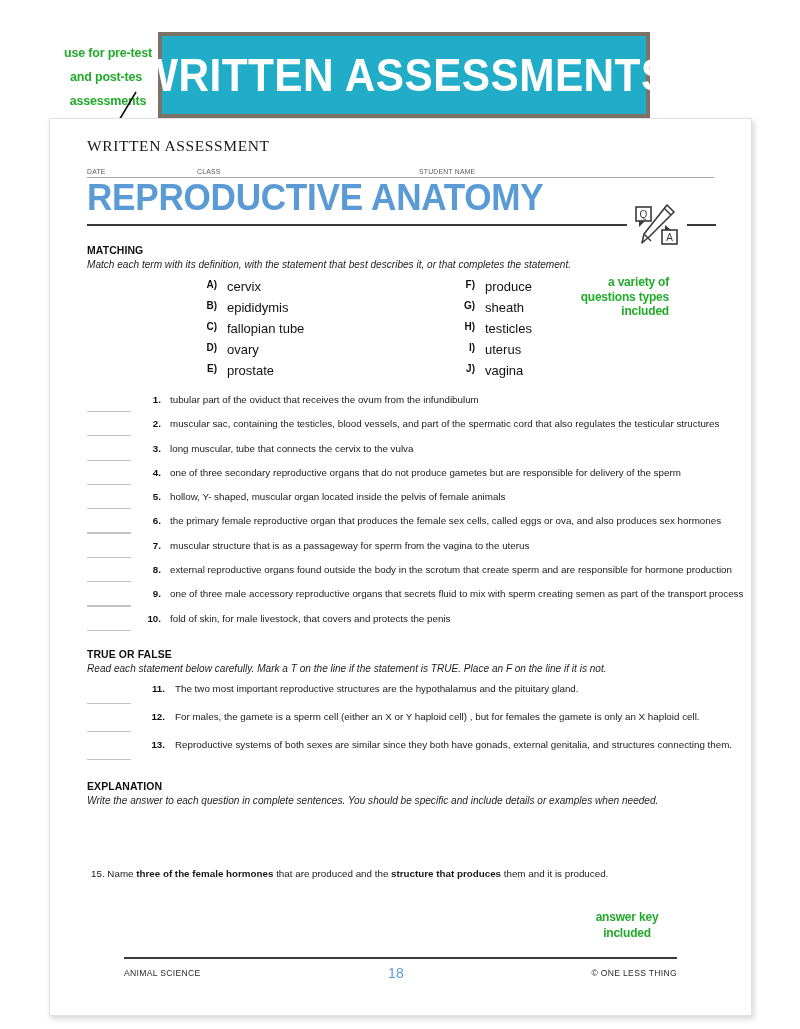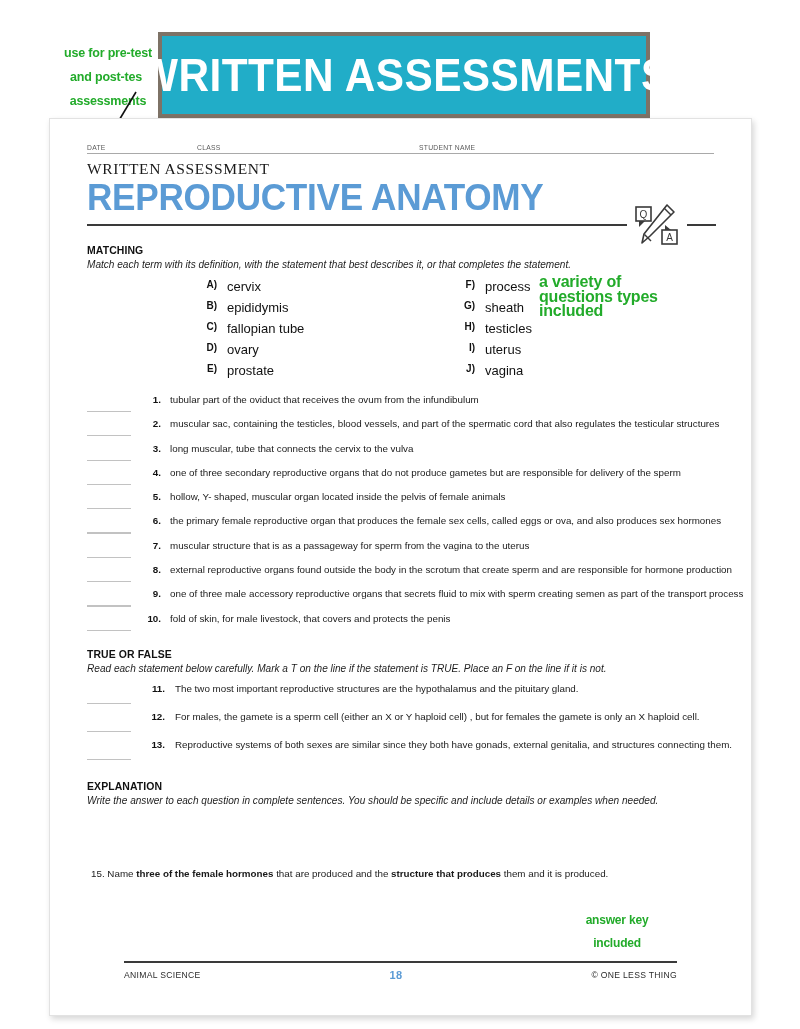--- a/index.html
+++ b/index.html
@@ -202,23 +202,23 @@
     color: #111;
   }
 
   #promo-variety {
     position: absolute;
     left: 452px;
     top: -4px;
     width: 130px;
     color: #22ab2a;
     font-weight: bold;
-    font-size: 16px;
+    font-size: 12px;
     line-height: 14.5px;
-    text-align: left;
+    text-align: right;
   }
 
   
   .q-list { margin-top: 8px; }
   .q-row {
     position: relative;
     height: 24.3px;
   }
   .q-blank {
     position: absolute;
@@ -266,27 +266,27 @@
     color: #1a1a1a;
     margin-top: 14px;
     padding-left: 4px;
     white-space: nowrap;
   }
   .exp-q b { font-weight: bold; }
   #exp-q15 { margin-top: 62px; }
 
   #promo-answerkey {
     position: absolute;
-    left: 460px;
+    left: 470px;
     top: 778px;
     width: 140px;
     color: #22ab2a;
     font-weight: bold;
     font-size: 12px;
-    line-height: 23px;
+    line-height: 16px;
     text-align: center;
   }
 
   
   #footer {
     position: absolute;
     left: 37px;
     right: 37px;
     bottom: 24px;
   }
@@ -299,48 +299,48 @@
     justify-content: space-between;
     align-items: center;
     margin-top: 6px;
     font-family: "Liberation Sans Narrow", "Liberation Sans", sans-serif;
     font-size: 8.6px;
     letter-spacing: 0.3px;
     color: #2b2b2b;
   }
   #footer-page {
     color: #5b9bd5;
-    font-weight: bold;
-    font-size: 11px;
+    font-weight: normal;
+    font-size: 14px;
   }
 </style>
 </head>
 <body>
 
 <div class="promo-note" id="promo-left">use for pre-test<br>and post-test<br>assessments</div>
 
 <svg class="leader-line" id="leader-1" width="80" height="90" style="left:96px; top:90px;">
   <line x1="40" y1="2" x2="10" y2="52" stroke="#111111" stroke-width="1.6"></line>
   <circle cx="9" cy="56" r="4.2" fill="none" stroke="#111111" stroke-width="1.6"></circle>
 </svg>
 
 <div id="banner">
   <div id="banner-title">WRITTEN ASSESSMENTS</div>
 </div>
 
 <div id="page">
   <div id="page-inner">
+
+    <div id="subtitle">WRITTEN ASSESSMENT</div>
 
     <div id="fields-row">
       <div class="field-label" id="field-date">DATE</div>
       <div class="field-label" id="field-class">CLASS</div>
       <div class="field-label" id="field-student">STUDENT NAME</div>
     </div>
-
-    <div id="subtitle">WRITTEN ASSESSMENT</div>
     <div id="main-title">REPRODUCTIVE ANATOMY</div>
 
     <div id="title-rule-row">
       <div id="title-rule-left"></div>
       <div id="title-rule-right"></div>
       <svg id="qa-icon" viewBox="0 0 54 46">
 
         <rect x="5" y="4" width="15" height="14" fill="none" stroke="#3a3a3a" stroke-width="1.6"></rect>
         <polygon points="8,18 8,24 14,18" fill="#3a3a3a"></polygon>
         <text x="12.5" y="15" font-family="Liberation Sans, sans-serif" font-size="10" text-anchor="middle" fill="#3a3a3a">Q</text>
@@ -379,21 +379,21 @@
           </div>
           <div class="term-row">
             <span class="term-letter">E)</span>
             <span class="term-word">prostate</span>
           </div>
         </div>
 
         <div class="term-col">
           <div class="term-row">
             <span class="term-letter">F)</span>
-            <span class="term-word">process</span>
+            <span class="term-word">produce</span>
           </div>
           <div class="term-row">
             <span class="term-letter">G)</span>
             <span class="term-word">sheath</span>
           </div>
           <div class="term-row">
             <span class="term-letter">H)</span>
             <span class="term-word">testicles</span>
           </div>
           <div class="term-row">

